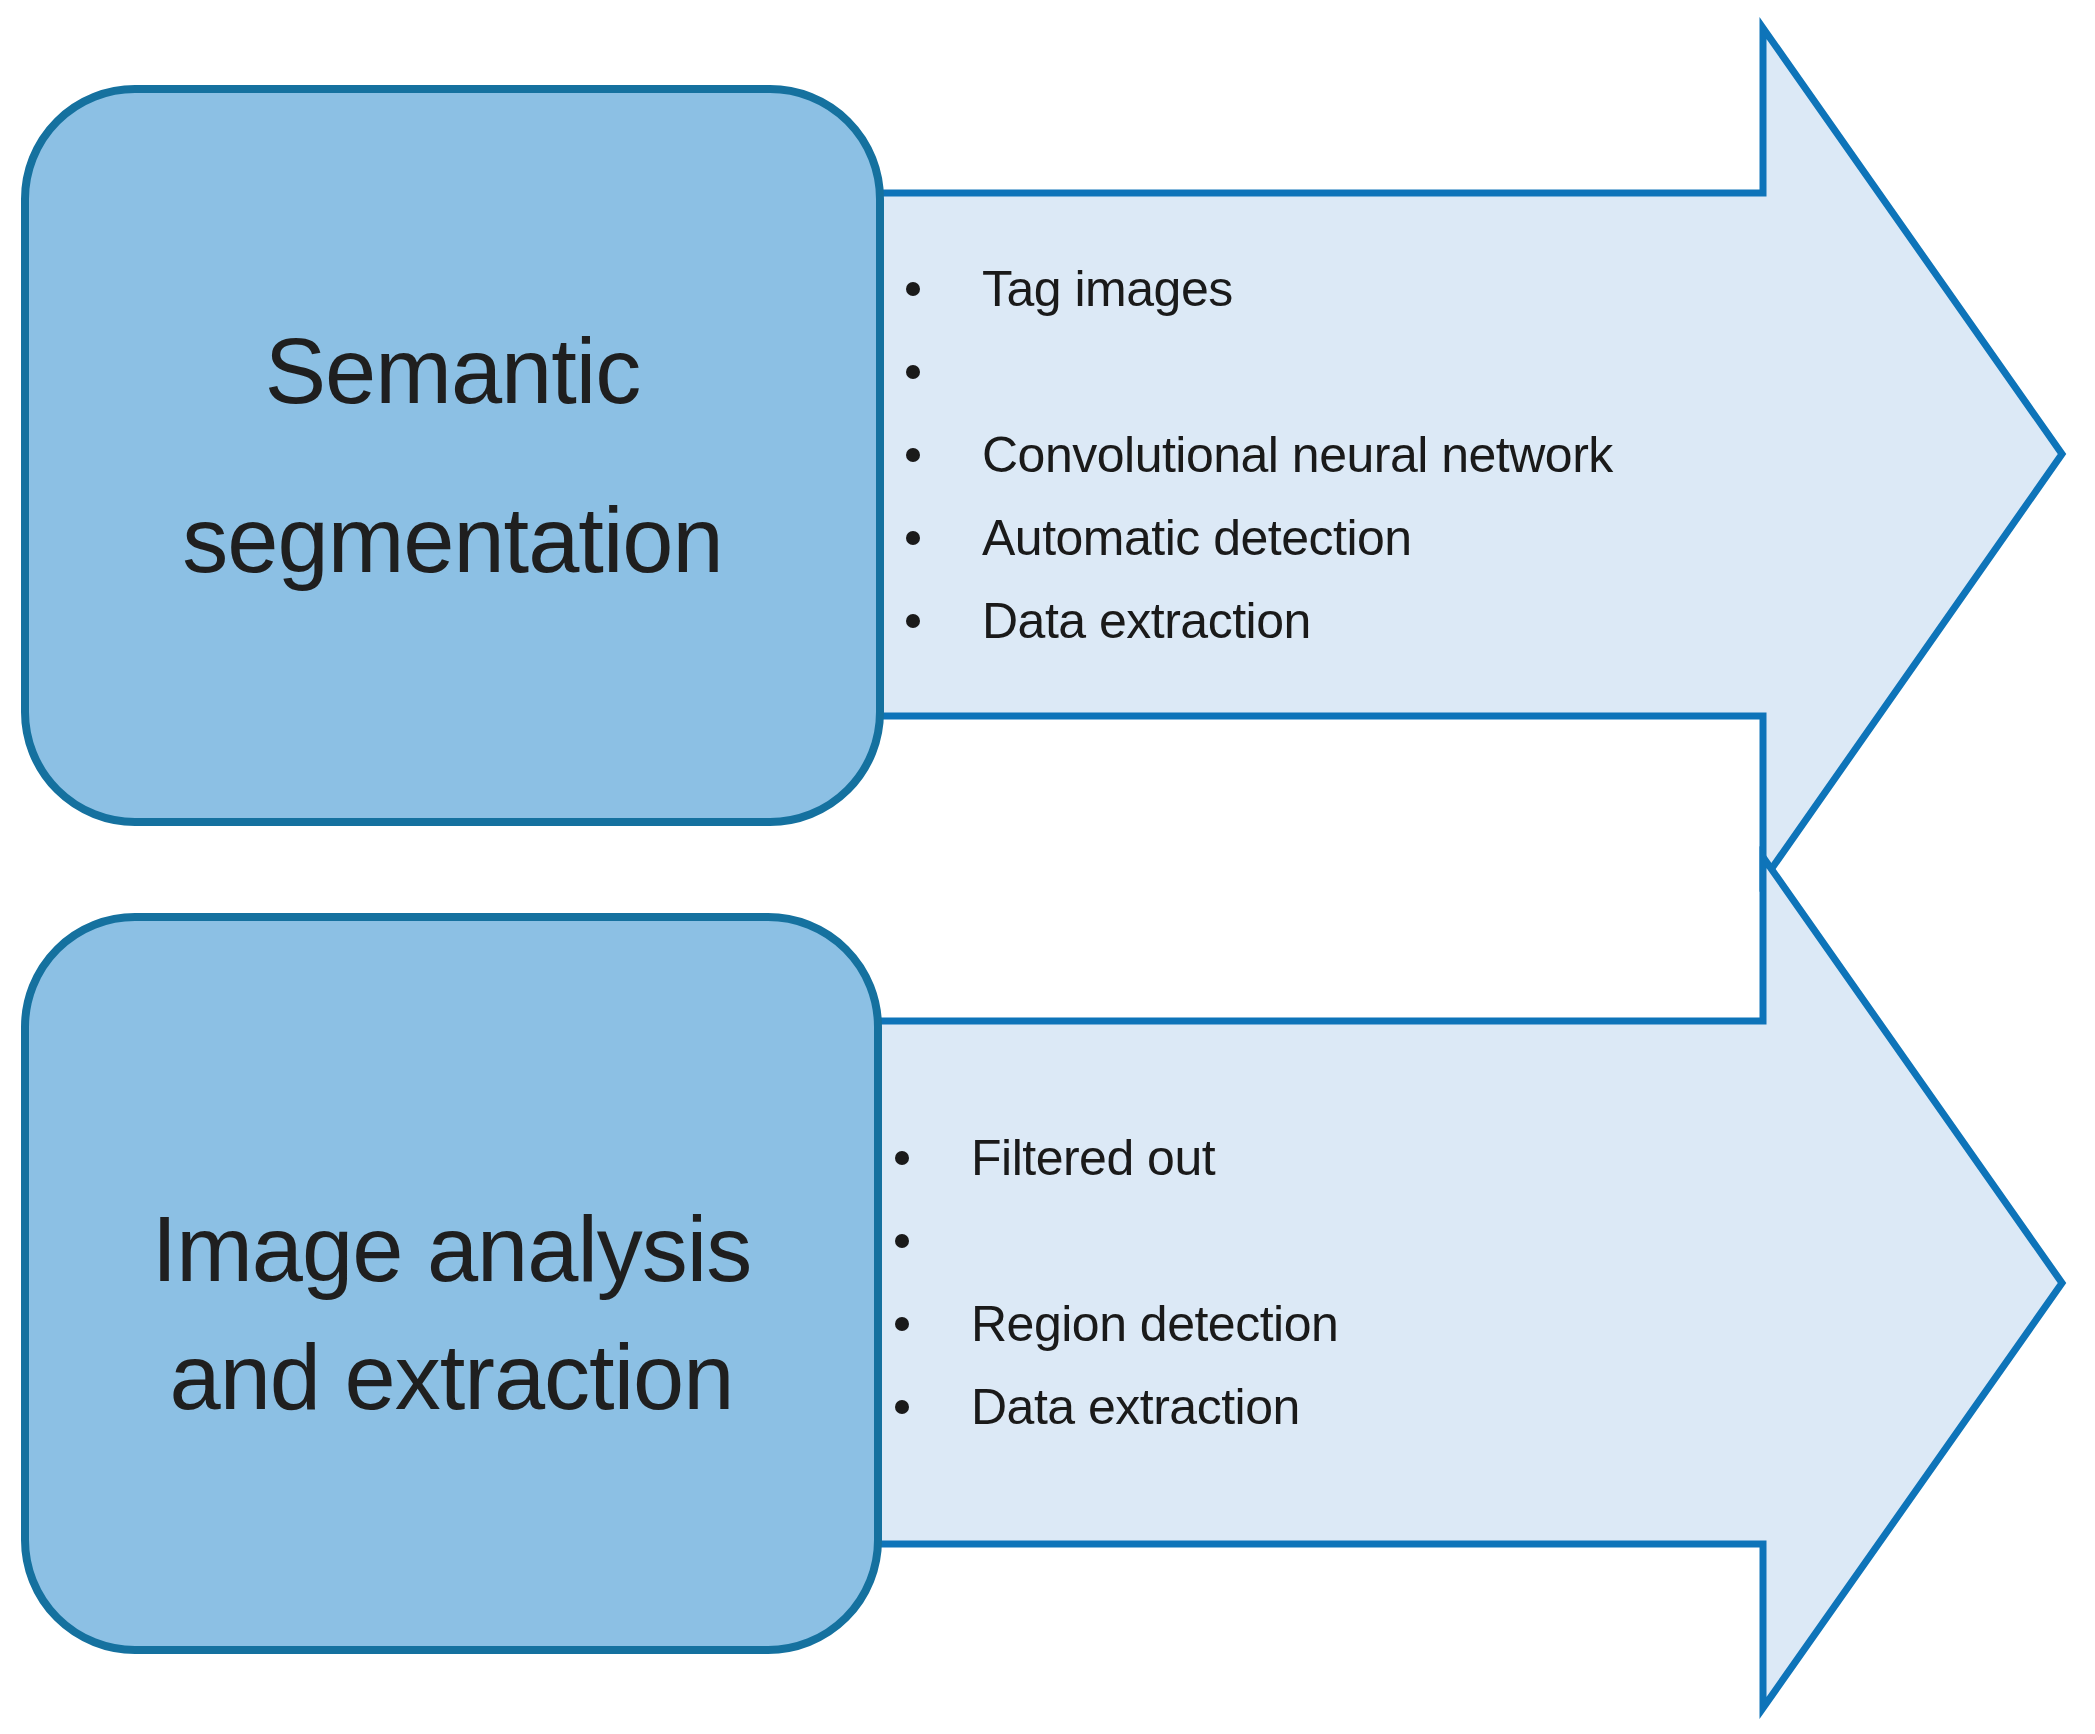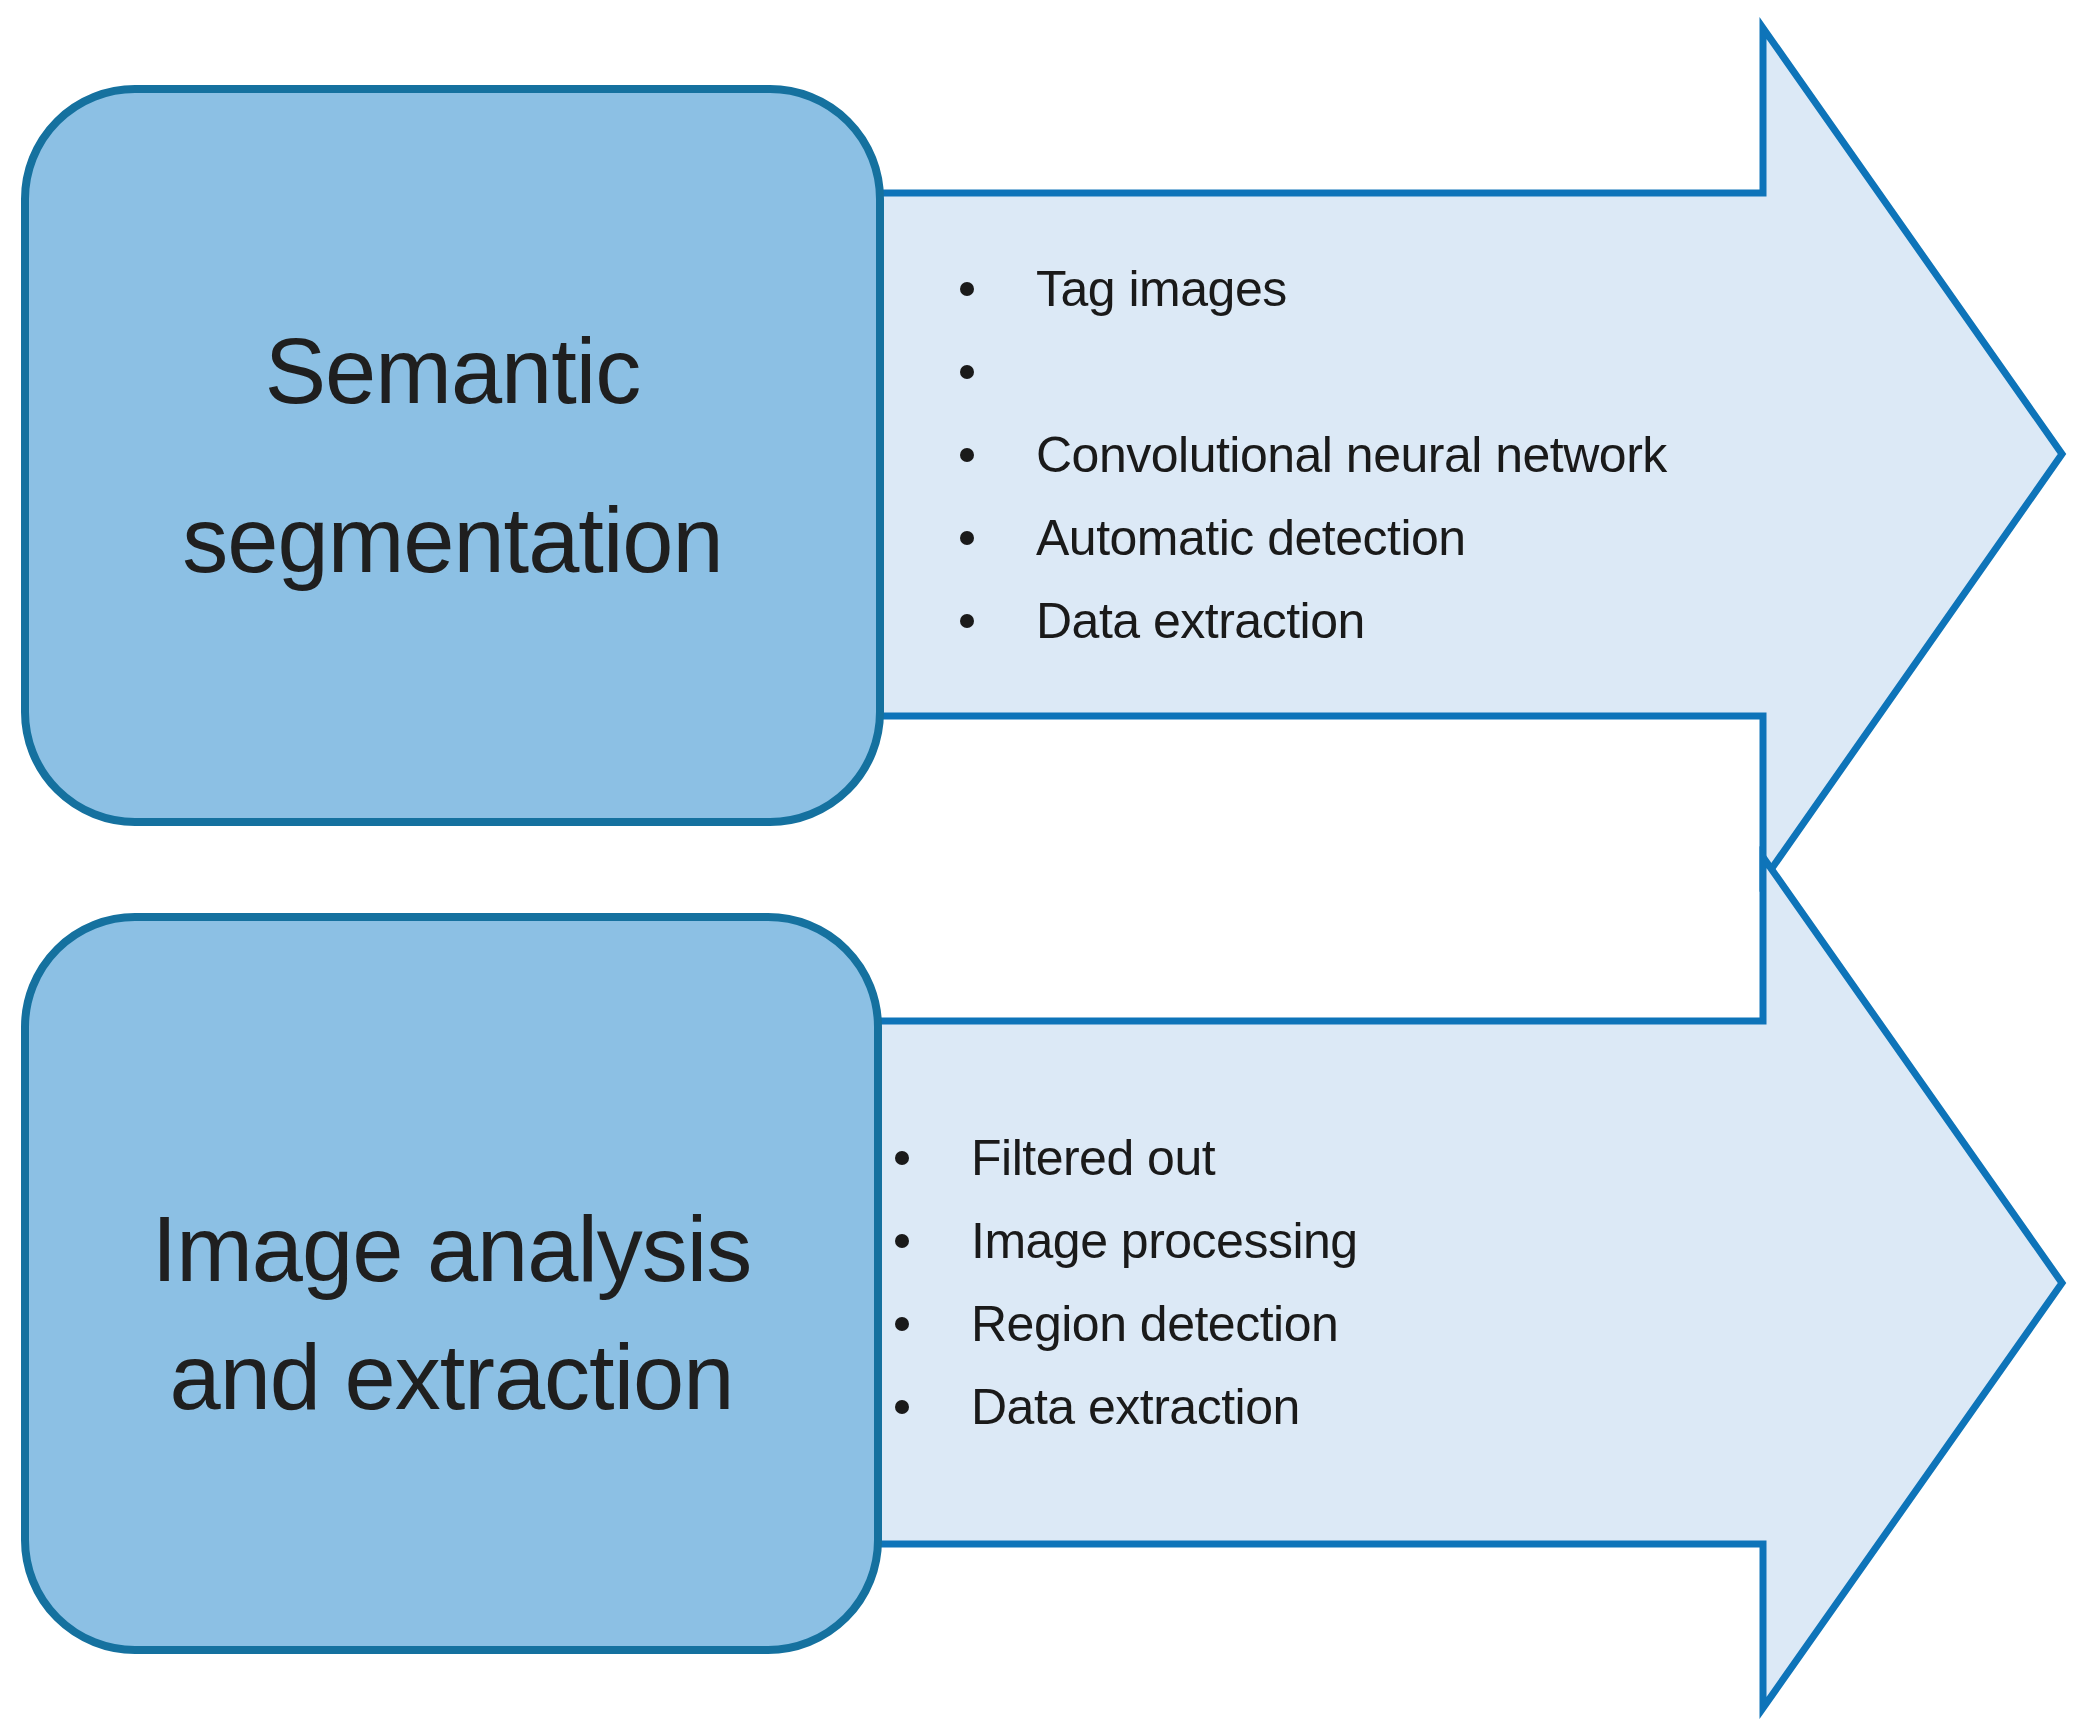--- a/index.html
+++ b/index.html
@@ -22,21 +22,21 @@
     letter-spacing:-1px;
   }
   .box-title.t1{left:25px;top:89px;width:855px;height:733px;gap:41px;}
   .box-title.t2{left:25px;top:946px;width:853px;height:733px;}
   .bullet-list{
     position:absolute;
     display:flex;flex-direction:column;justify-content:center;
     color:#1A1A1A;
     font-size:50px;letter-spacing:-0.5px;
   }
-  .bullet-list.b1{left:958px;top:193px;width:830px;height:523px;}
+  .bullet-list.b1{left:904px;top:193px;width:830px;height:523px;}
   .bullet-list.b2{left:893px;top:1021px;width:830px;height:523px;}
   .bullet-row{display:flex;align-items:center;height:83px;}
   .bullet-dot{flex:0 0 78px;display:flex;align-items:center;}
   .bullet-dot::before{
     content:"";display:block;width:14px;height:14px;border-radius:50%;
     background:#1A1A1A;margin-left:2px;
   }
   .bullet-text{white-space:nowrap;}
   .title-line{display:block;}
 </style>
@@ -88,21 +88,20 @@
     </div>
   </div>
 
   <div class="bullet-list b2">
     <div class="bullet-row">
       <span class="bullet-dot"></span>
       <span class="bullet-text">Filtered out</span>
     </div>
     <div class="bullet-row">
       <span class="bullet-dot"></span>
-      <span class="bullet-text">Image processing</span>
     </div>
     <div class="bullet-row">
       <span class="bullet-dot"></span>
       <span class="bullet-text">Region detection</span>
     </div>
     <div class="bullet-row">
       <span class="bullet-dot"></span>
       <span class="bullet-text">Data extraction</span>
     </div>
   </div>

